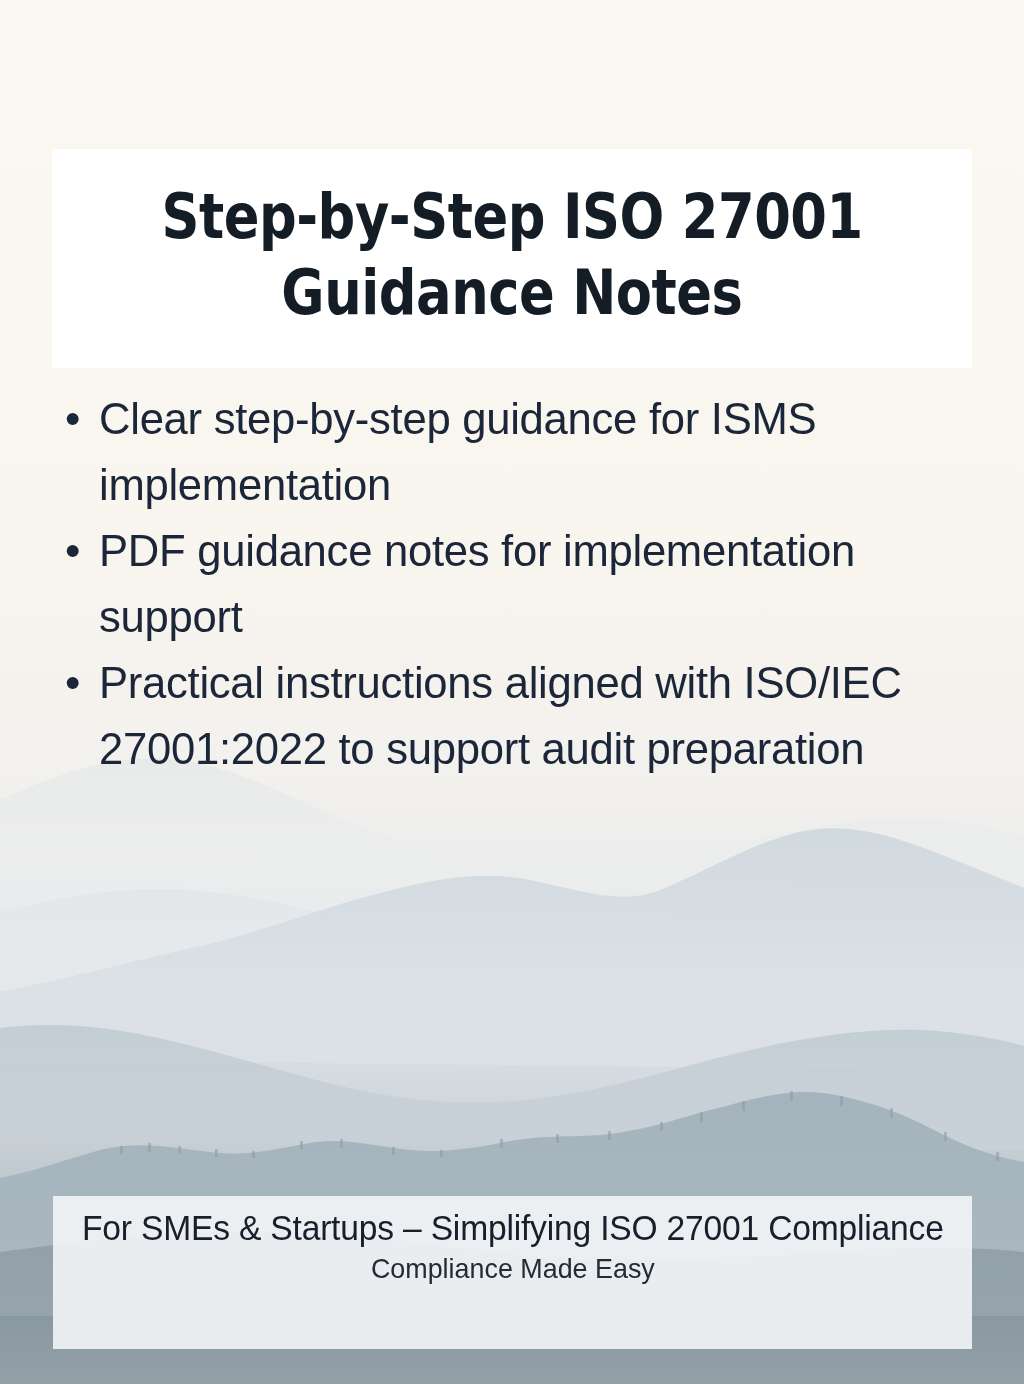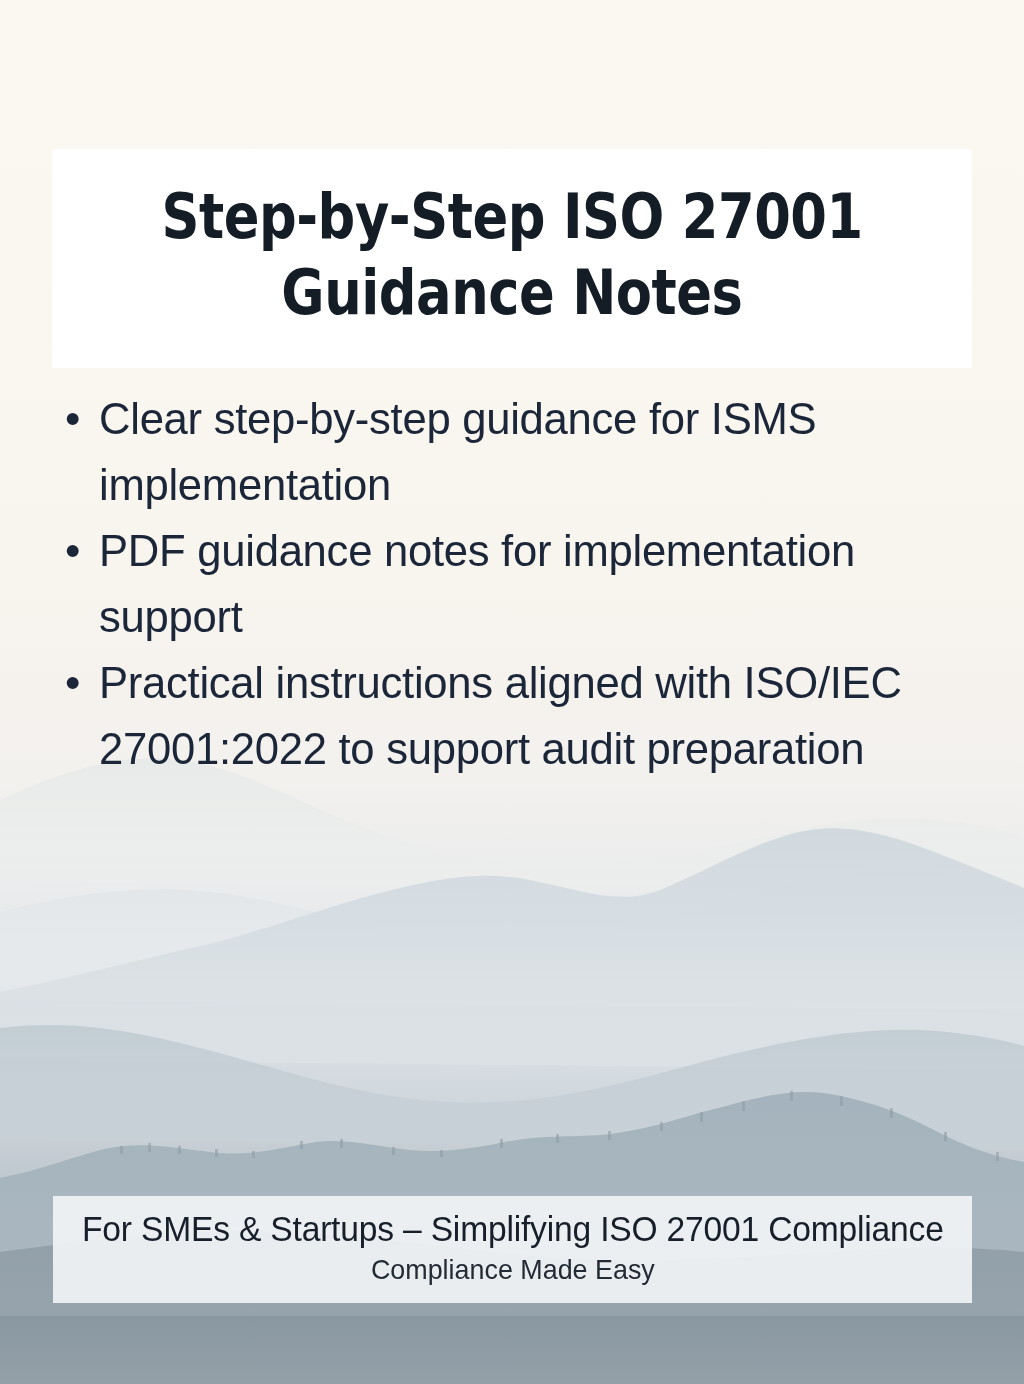--- a/index.html
+++ b/index.html
@@ -84,24 +84,24 @@
     color:#1b2638;
     letter-spacing:-0.3px;
     transform:scaleX(0.97);
     transform-origin:left center;
   }
 
   
   .footer-card {
     position:absolute;
     left:53px; top:1196px;
-    width:919px; height:107px;
+    width:919px; height:153px;
     background:rgba(243,245,247,0.90);
     display:flex; flex-direction:column;
-    align-items:center; justify-content:center;
+    align-items:center; 
     padding:10px 16px 14px;
   }
   .footer-main {
     font-family:"Liberation Sans", sans-serif;
     font-size:35px;
     line-height:44px;
     color:#171f2a;
     text-align:center;
     white-space:nowrap;
     letter-spacing:-0.2px;

